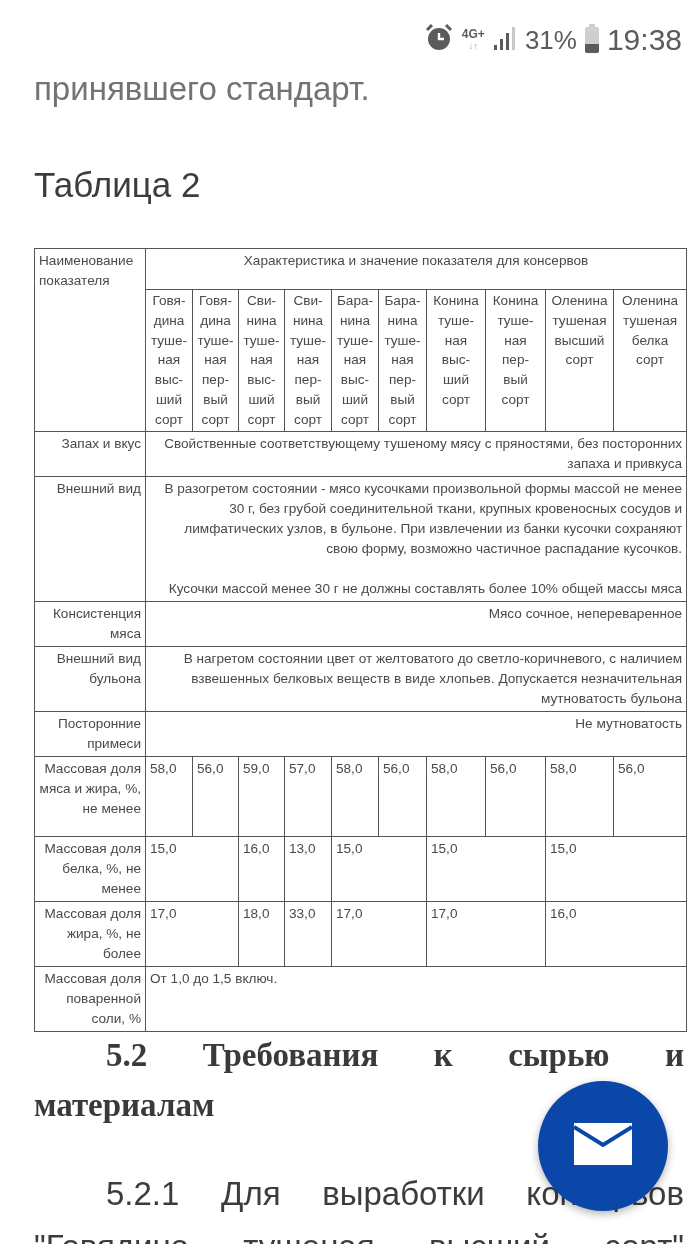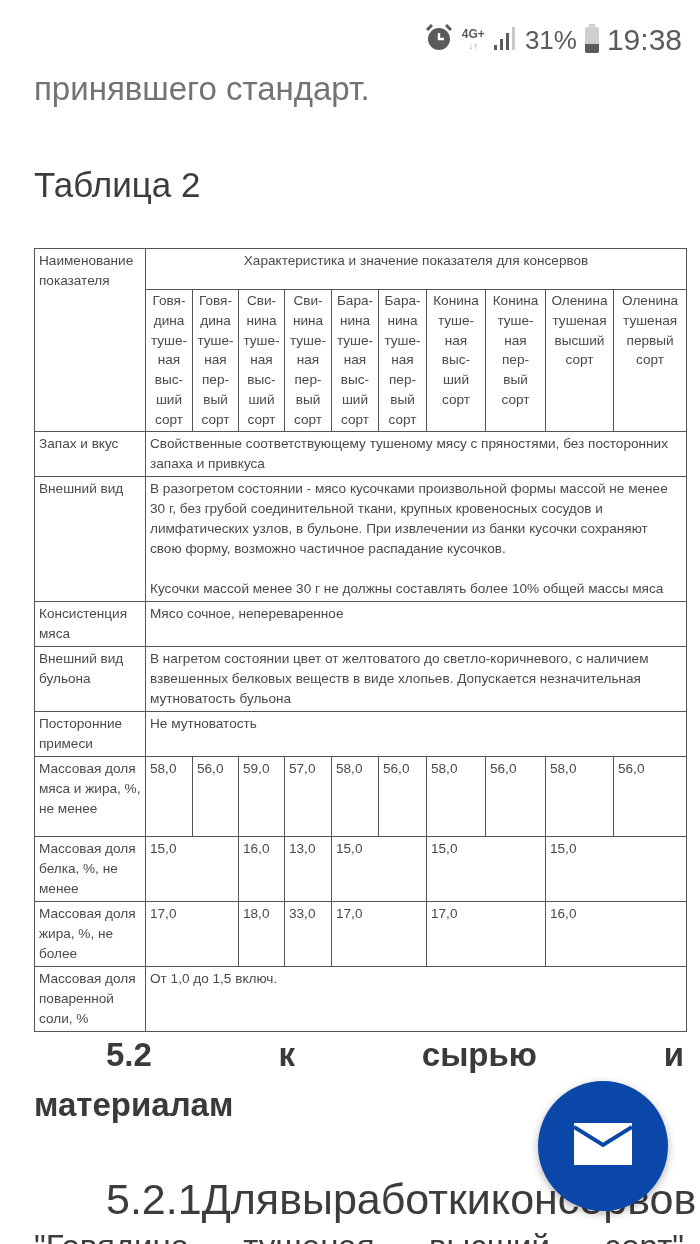--- a/index.html
+++ b/index.html
@@ -20,31 +20,31 @@
   
   .cut-line { position: absolute; top: 40px; left: 34px; width: 650px; height: 20px; overflow: hidden; }
   .cut-line span { position: absolute; top: 4px; width: 3px; height: 12px; background: #333; }
 
   .para { position: absolute; left: 34px; font-size: 33px; color: #737373; }
   .p-accepted { top: 70px; }
   .table-title { position: absolute; left: 34px; top: 165px; font-size: 35px; color: #3c3c3c; }
 
   
   .tbl { position: absolute; left: 34px; top: 248px; width: 652px; border-collapse: collapse; table-layout: fixed; font-size: 13.6px; color: #4a4a4a; }
-  .tbl td { border: 1.5px solid #555; vertical-align: top; padding: 2px 4px; line-height: 20px; }
+  .tbl td { border: 1.5px solid #555; vertical-align: top; padding: 2px 4px; line-height: 20px; text-align: right; }
   .tbl .c { text-align: left; }
   .tbl .hdr-main { text-align: center; padding-top: 2px; height: 41px; }
   .tbl .prod { text-align: center; padding: 1px 1px; height: 138px; line-height: 19.8px; }
   .tbl .lbl { padding-left: 4px; }
   .tbl .val { text-align: left; padding-top: 2px; }
 
   
-  .h52 { position: absolute; left: 34px; top: 1030px; width: 650px; font-size: 33px; font-weight: bold; color: #3a3a3a; line-height: 50px; text-align: justify; }
+  .h52 { position: absolute; left: 34px; top: 1030px; width: 650px; font-size: 33px; font-weight: bold; color: #3a3a3a; line-height: 50px; text-align: justify; font-family: Liberation Serif, serif; }
   .h52 .l1 { display: flex; justify-content: space-between; padding-left: 72px; }
-  .p521 { position: absolute; left: 34px; top: 1175px; width: 650px; font-size: 43px; color: #3c3c3c; display: flex; justify-content: space-between; padding-left: 72px; }
+  .p521 { position: absolute; left: 34px; top: 1175px; width: 650px; font-size: 33px; color: #3c3c3c; display: flex; justify-content: space-between; padding-left: 72px; }
   .p521b { position: absolute; left: 34px; top: 1228px; width: 650px; font-size: 33px; color: #3c3c3c; display: flex; justify-content: space-between; }
 
   
   .fab { position: absolute; left: 538px; top: 1081px; width: 130px; height: 130px; border-radius: 50%; background: #0b47a8; box-shadow: 0 3px 8px rgba(0,0,0,0.3); display: flex; align-items: center; justify-content: center; z-index: 4; cursor: pointer; }
 </style>
 </head>
 <body>
 
 <div class="statusbar">
   <div class="sb-right">
@@ -182,21 +182,21 @@
         </td>
     <td class="prod">
           <div>Оленина</div>
           <div>тушеная</div>
           <div>высший</div>
           <div>сорт</div>
         </td>
     <td class="prod">
           <div>Оленина</div>
           <div>тушеная</div>
-          <div>первый</div>
+          <div>белка</div>
           <div>сорт</div>
         </td>
   </tr>
 
   <tr>
     <td class="lbl">Запах и вкус</td>
     <td colspan="10">Свойственные соответствующему тушеному мясу с пряностями, без посторонних запаха и привкуса</td>
   </tr>
   <tr>
     <td class="lbl">Внешний вид</td>
@@ -252,20 +252,21 @@
   <tr>
     <td class="lbl">Массовая доля поваренной соли, %</td>
     <td colspan="10" class="val">От 1,0 до 1,5 включ.</td>
   </tr>
 </tbody>
   </table>
 
 <div class="h52">
   <div class="l1">
     <span>5.2</span>
+    <span>Требования</span>
     <span>к</span>
     <span>сырью</span>
     <span>и</span>
   </div>
   <div>материалам</div>
 </div>
 
 <div class="p521">
   <span>5.2.1</span>
   <span>Для</span>

